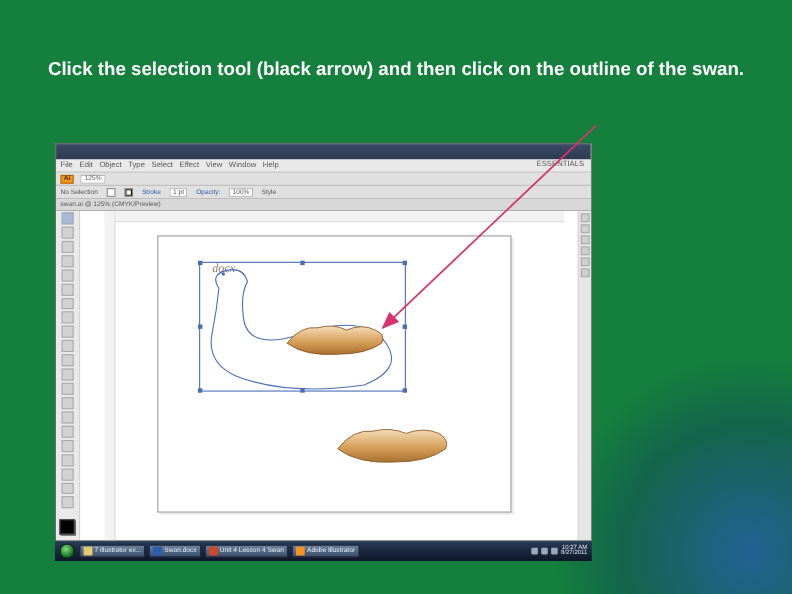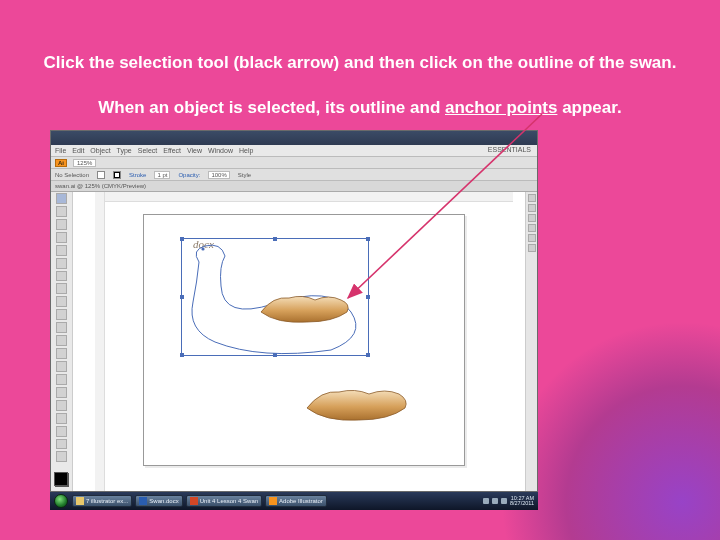--- a/index.html
+++ b/index.html
@@ -1,17 +1,17 @@
 <!DOCTYPE html>
 <html><head>
 <meta charset="utf-8">
 <style>
   * { margin: 0; padding: 0; box-sizing: border-box; }
   html, body { width: 720px; height: 540px; background: #000; font-family: Arial, sans-serif; overflow: hidden; }
-  .slide { width: 720px; height: 540px; position: relative; background: #ec4899; padding-left: 12px; }
+  .slide { width: 720px; height: 540px; position: relative; background: #15803d; padding-left: 12px; }
   .bg-glow { position: absolute; right: -40px; bottom: -40px; width: 260px; height: 260px; background: radial-gradient(circle at 70% 70%, rgba(50,60,255,0.45) 0%, rgba(10,20,120,0.25) 45%, rgba(0,0,0,0) 70%); pointer-events: none; }
   .instr { position: absolute; top: 52px; left: 0; width: 100%; text-align: center; color: #fff; font-weight: bold; font-size: 17px; line-height: 1.25; padding: 0 10px; }
   .instr2 { position: absolute; top: 98px; left: 0; width: 100%; text-align: center; color: #fff; font-weight: bold; font-size: 17px; }
   .uline { text-decoration: underline; }
   .appshot { position: absolute; left: 50px; top: 130px; width: 488px; height: 362px; background: #f6f6f6; border: 1px solid #6a6a6a; }
   .titlebar { height: 14px; background: linear-gradient(#3b4b66,#2e3a52); }
   .menubar { height: 12px; background: #e9e9e9; border-bottom: 1px solid #bbb; display: flex; align-items: center; padding-left: 4px; gap: 6px; }
   .menubar span { font-size: 7px; color: #555; }
   .essentials { position: absolute; right: 6px; top: 15px; font-size: 7px; color: #666; }
   .optbar1 { height: 12px; background: #e0e0e0; border-bottom: 1px solid #bbb; display: flex; align-items: center; gap: 6px; padding-left: 4px; }
@@ -60,23 +60,20 @@
   .tray .tico { width: 6px; height: 6px; background: #9ab; border-radius: 1px; }
   .clock { font-size: 5.5px; color: #dbe6f2; line-height: 1; text-align: right; }
 </style>
 </head>
 <body>
 
 <div class="slide">
   <div class="bg-glow"></div>
 
   <div class="instr">Click the selection tool (black arrow) and then click on the outline of the swan.</div>
-  <div class="instr2">
-    <span>When an object is selected, its outline and </span><span class="uline">anchor points</span><span> appear.</span>
-  </div>
 
   <div class="appshot">
     <div class="titlebar"></div>
 
     <div class="menubar">
       <span>File</span>
       <span>Edit</span>
       <span>Object</span>
       <span>Type</span>
       <span>Select</span>

